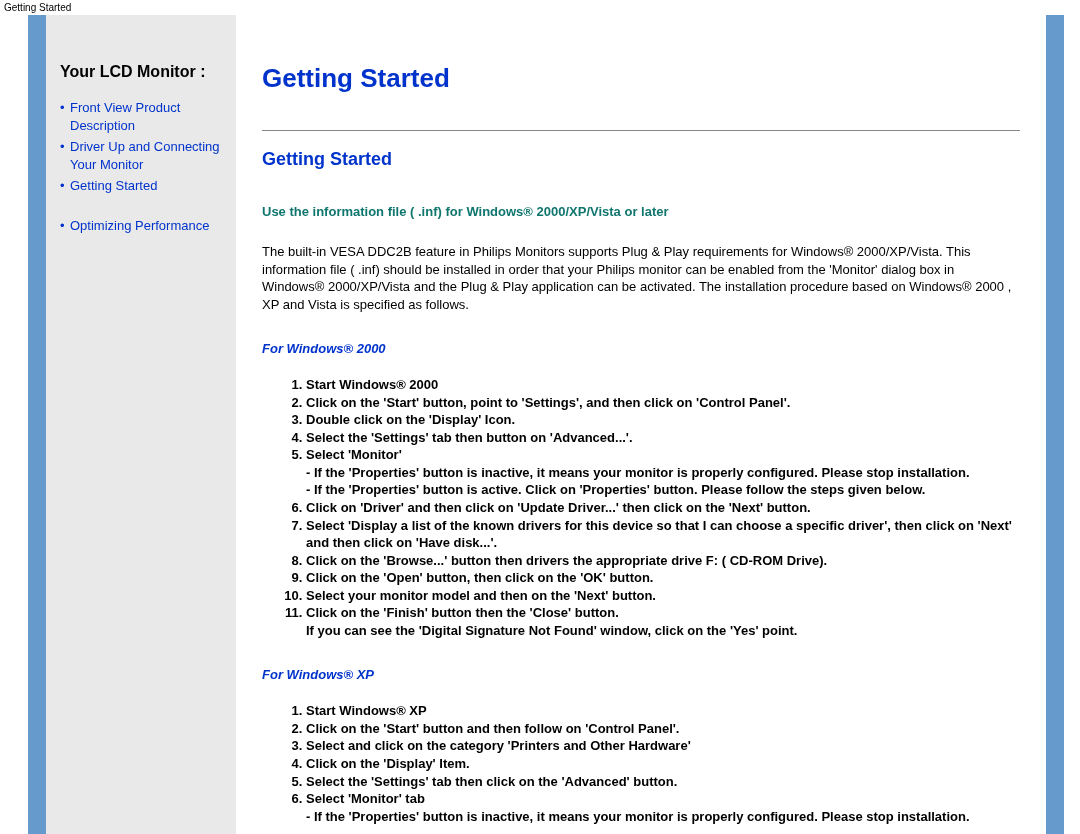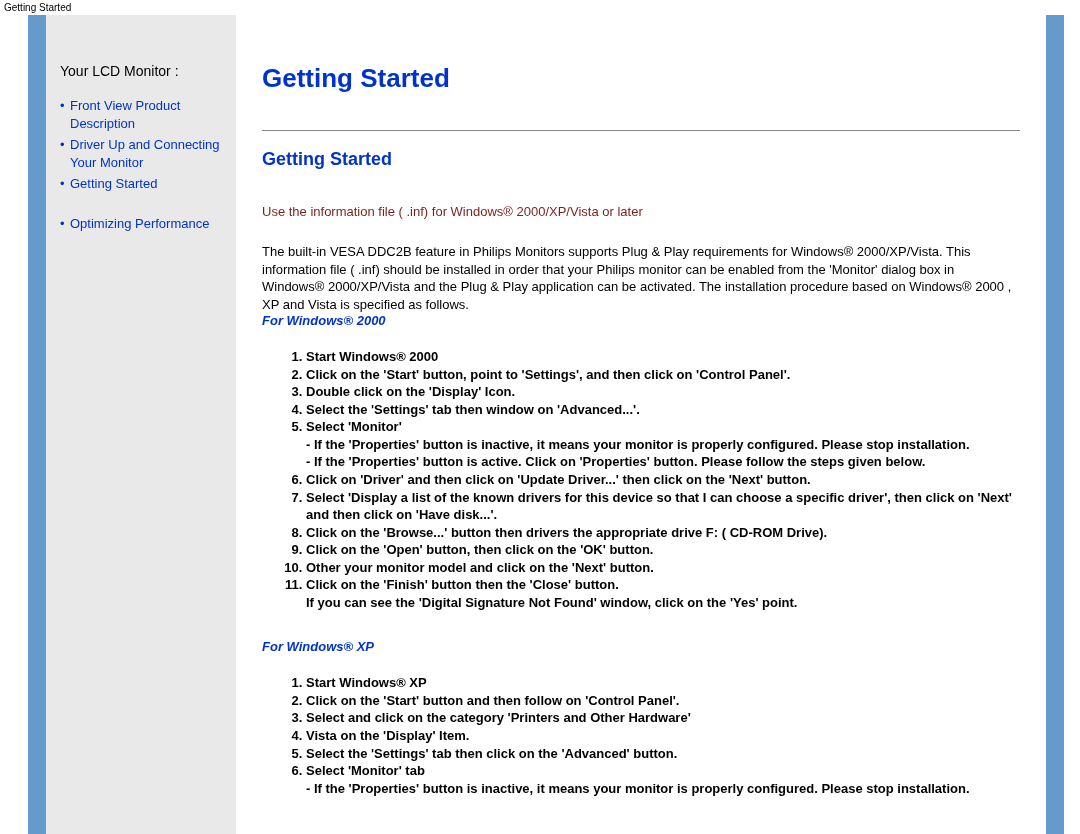--- a/index.html
+++ b/index.html
@@ -22,38 +22,38 @@
   }
   .left-bar { width: 18px; background: #6699cc; }
   .right-bar { width: 18px; background: #6699cc; }
   .sidebar {
     width: 190px;
     background: #e9e9e9;
     padding: 48px 12px 20px 14px;
     font-size: 13px;
     color: #000;
   }
-  .sidebar-title { font-weight: normal; font-size: 14px; margin-bottom: 18px; }
+  .sidebar-title { font-weight: bold; font-size: 16px; margin-bottom: 18px; }
   .nav-list { list-style: none; padding: 0; margin: 0; }
   .nav-list li { position: relative; padding-left: 10px; margin-bottom: 4px; color: #0033cc; line-height: 1.35; }
   .nav-list li .bullet { position: absolute; left: 0; top: 0; }
   .nav-list .spacer { height: 14px; }
   .nav-list a { color: #0033cc; text-decoration: none; cursor: pointer; }
   .content {
     flex: 1;
     background: #fff;
     padding: 48px 26px 20px 26px;
     font-size: 13px;
     color: #000;
   }
   .title { color: #0033cc; font-size: 26px; font-weight: bold; margin-bottom: 36px; }
   .hr { border-top: 1px solid #888; margin-bottom: 18px; }
   .subtitle { color: #0033cc; font-size: 18px; font-weight: bold; margin-bottom: 34px; }
-  .sub-sub { color: #7f1d1d; font-size: 13px; font-weight: normal; margin-bottom: 24px; }
-  .para { line-height: 1.35; }
+  .sub-sub { color: #0f766e; font-size: 13px; font-weight: bold; margin-bottom: 24px; }
+  .para { line-height: 1.35; margin-bottom: 28px; }
   .section-h { color: #0033cc; font-size: 13px; font-weight: bold; margin-bottom: 20px; font-style: italic; }
   ol.steps { margin: 0 0 28px 0; padding-left: 44px; font-weight: bold; }
   ol.steps li { line-height: 1.35; margin-bottom: 0; }
   ol.steps li .sub { display: block; }
 </style>
 </head>
 <body>
 
 <div class="browser-header">Getting Started</div>
 
@@ -76,35 +76,35 @@
     <div class="hr"></div>
     <div class="subtitle">Getting Started</div>
     <div class="sub-sub">Use the information file ( .inf) for Windows® 2000/XP/Vista or later</div>
     <div class="para">The built-in VESA DDC2B feature in Philips Monitors supports Plug &amp; Play requirements for Windows® 2000/XP/Vista. This information file ( .inf) should be installed in order that your Philips monitor can be enabled from the 'Monitor' dialog box in Windows® 2000/XP/Vista and the Plug &amp; Play application can be activated. The installation procedure based on Windows® 2000 , XP and Vista is specified as follows.</div>
 
     <div class="section-h">For Windows® 2000</div>
     <ol class="steps" id="win2000-list">
         <li>Start Windows® 2000</li>
         <li>Click on the 'Start' button, point to 'Settings', and then click on 'Control Panel'.</li>
         <li>Double click on the 'Display' Icon.</li>
-        <li>Select the 'Settings' tab then window on 'Advanced...'.</li>
+        <li>Select the 'Settings' tab then button on 'Advanced...'.</li>
         <li>Select 'Monitor'<span class="sub">- If the 'Properties' button is inactive, it means your monitor is properly configured. Please stop installation.</span><span class="sub">- If the 'Properties' button is active. Click on 'Properties' button. Please follow the steps given below.</span></li>
         <li>Click on 'Driver' and then click on 'Update Driver...' then click on the 'Next' button.</li>
         <li>Select 'Display a list of the known drivers for this device so that I can choose a specific driver', then click on 'Next' and then click on 'Have disk...'.</li>
         <li>Click on the 'Browse...' button then drivers the appropriate drive F: ( CD-ROM Drive).</li>
         <li>Click on the 'Open' button, then click on the 'OK' button.</li>
-        <li>Other your monitor model and click on the 'Next' button.</li>
+        <li>Select your monitor model and then on the 'Next' button.</li>
         <li>Click on the 'Finish' button then the 'Close' button.<span class="sub">If you can see the 'Digital Signature Not Found' window, click on the 'Yes' point.</span></li>
       </ol>
 
     <div class="section-h">For Windows® XP</div>
     <ol class="steps" id="winxp-list">
         <li>Start Windows® XP</li>
         <li>Click on the 'Start' button and then follow on 'Control Panel'.</li>
         <li>Select and click on the category 'Printers and Other Hardware'</li>
-        <li>Vista on the 'Display' Item.</li>
+        <li>Click on the 'Display' Item.</li>
         <li>Select the 'Settings' tab then click on the 'Advanced' button.</li>
         <li>Select 'Monitor' tab<span class="sub">- If the 'Properties' button is inactive, it means your monitor is properly configured. Please stop installation.</span></li>
       </ol>
   </div>
 
   <div class="right-bar"></div>
 </div>
 
 </body></html>

